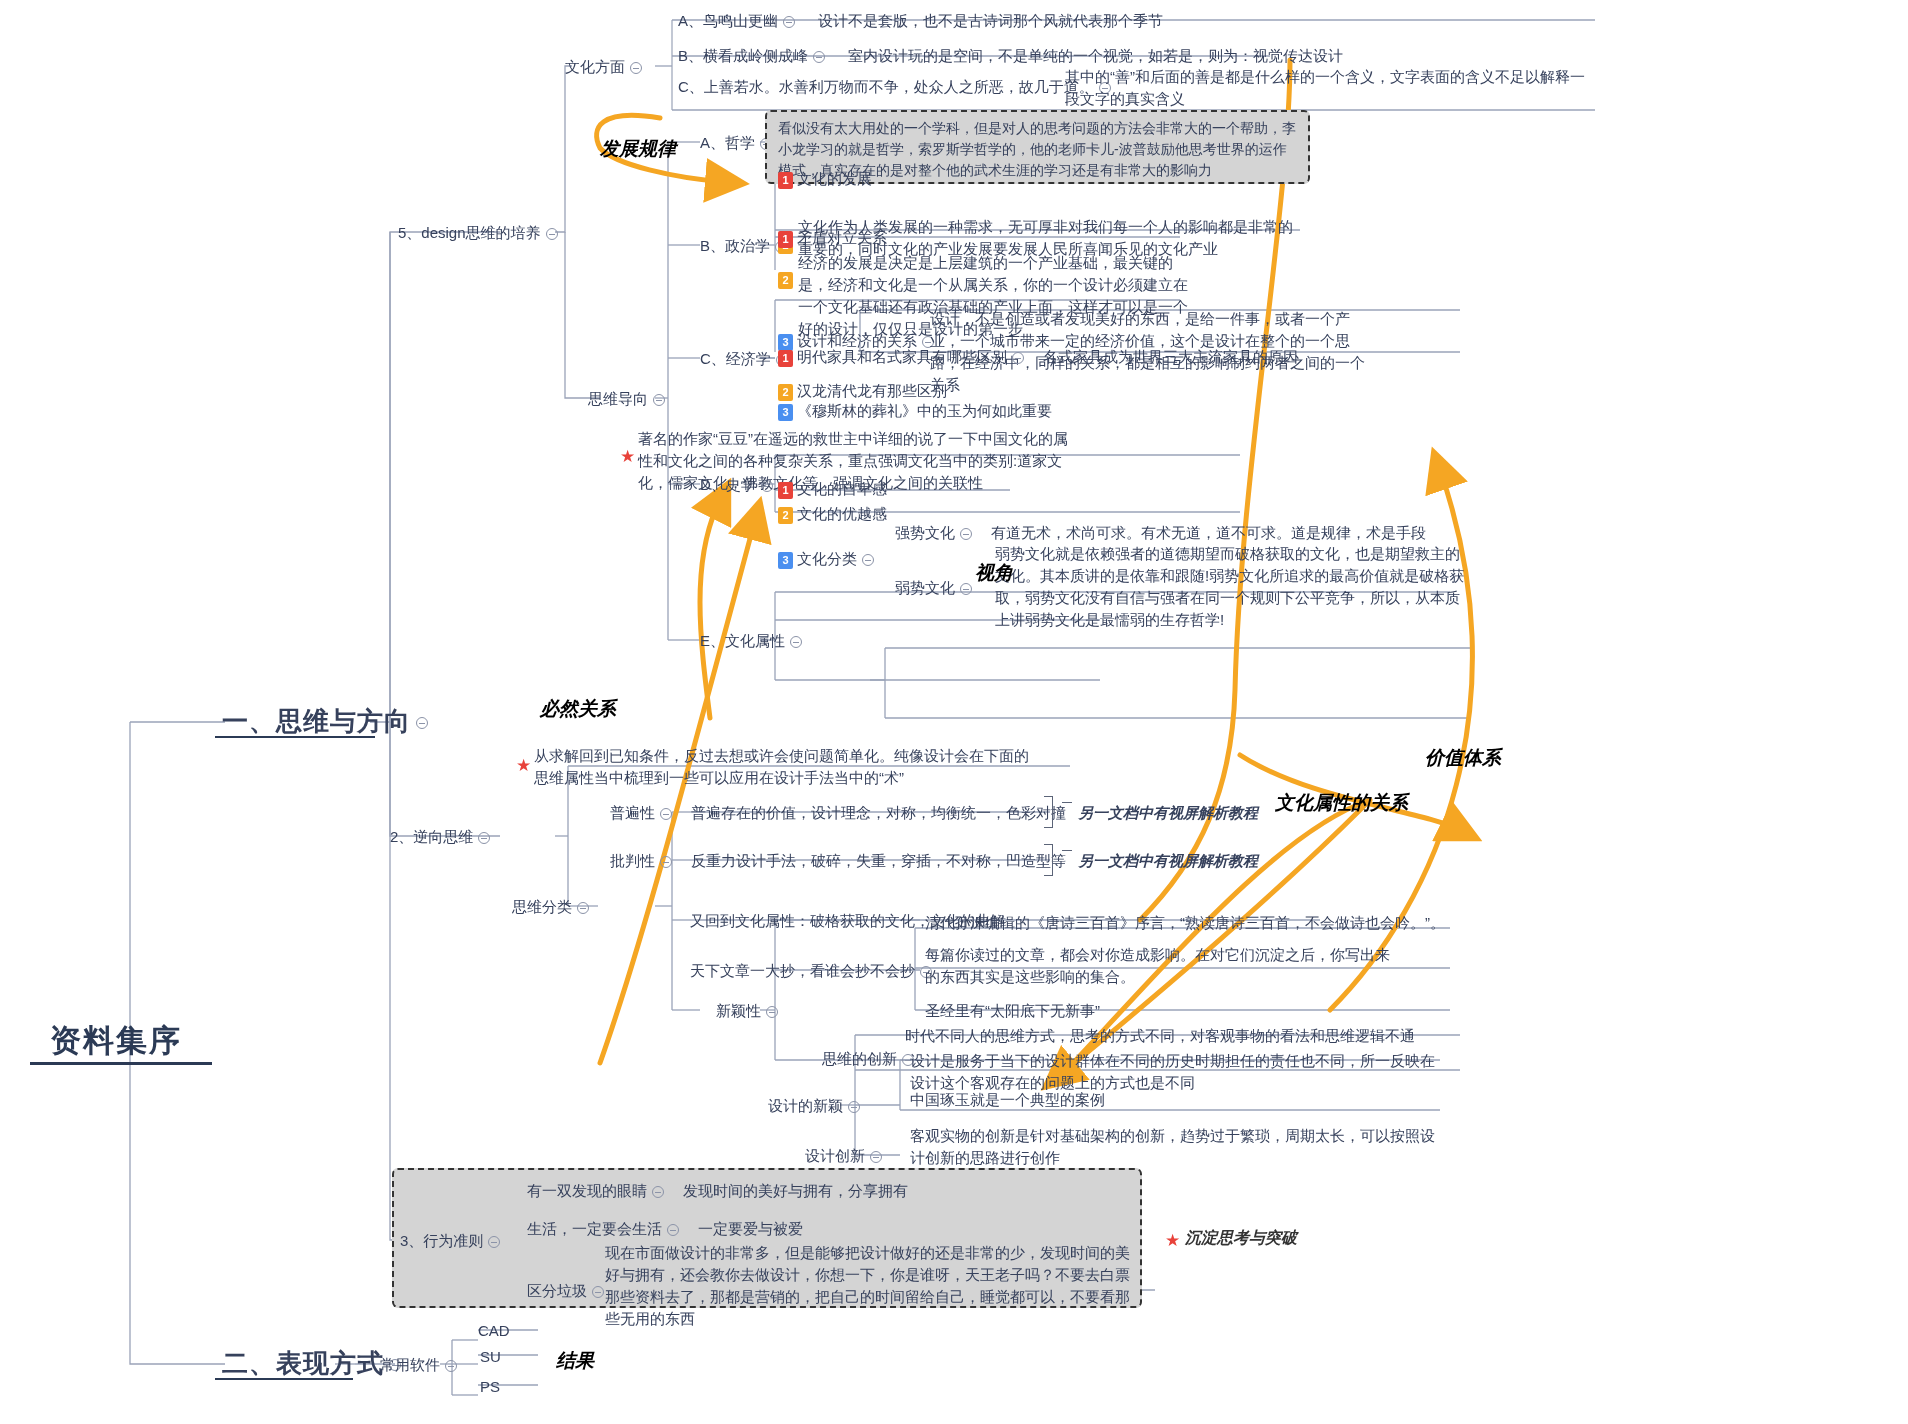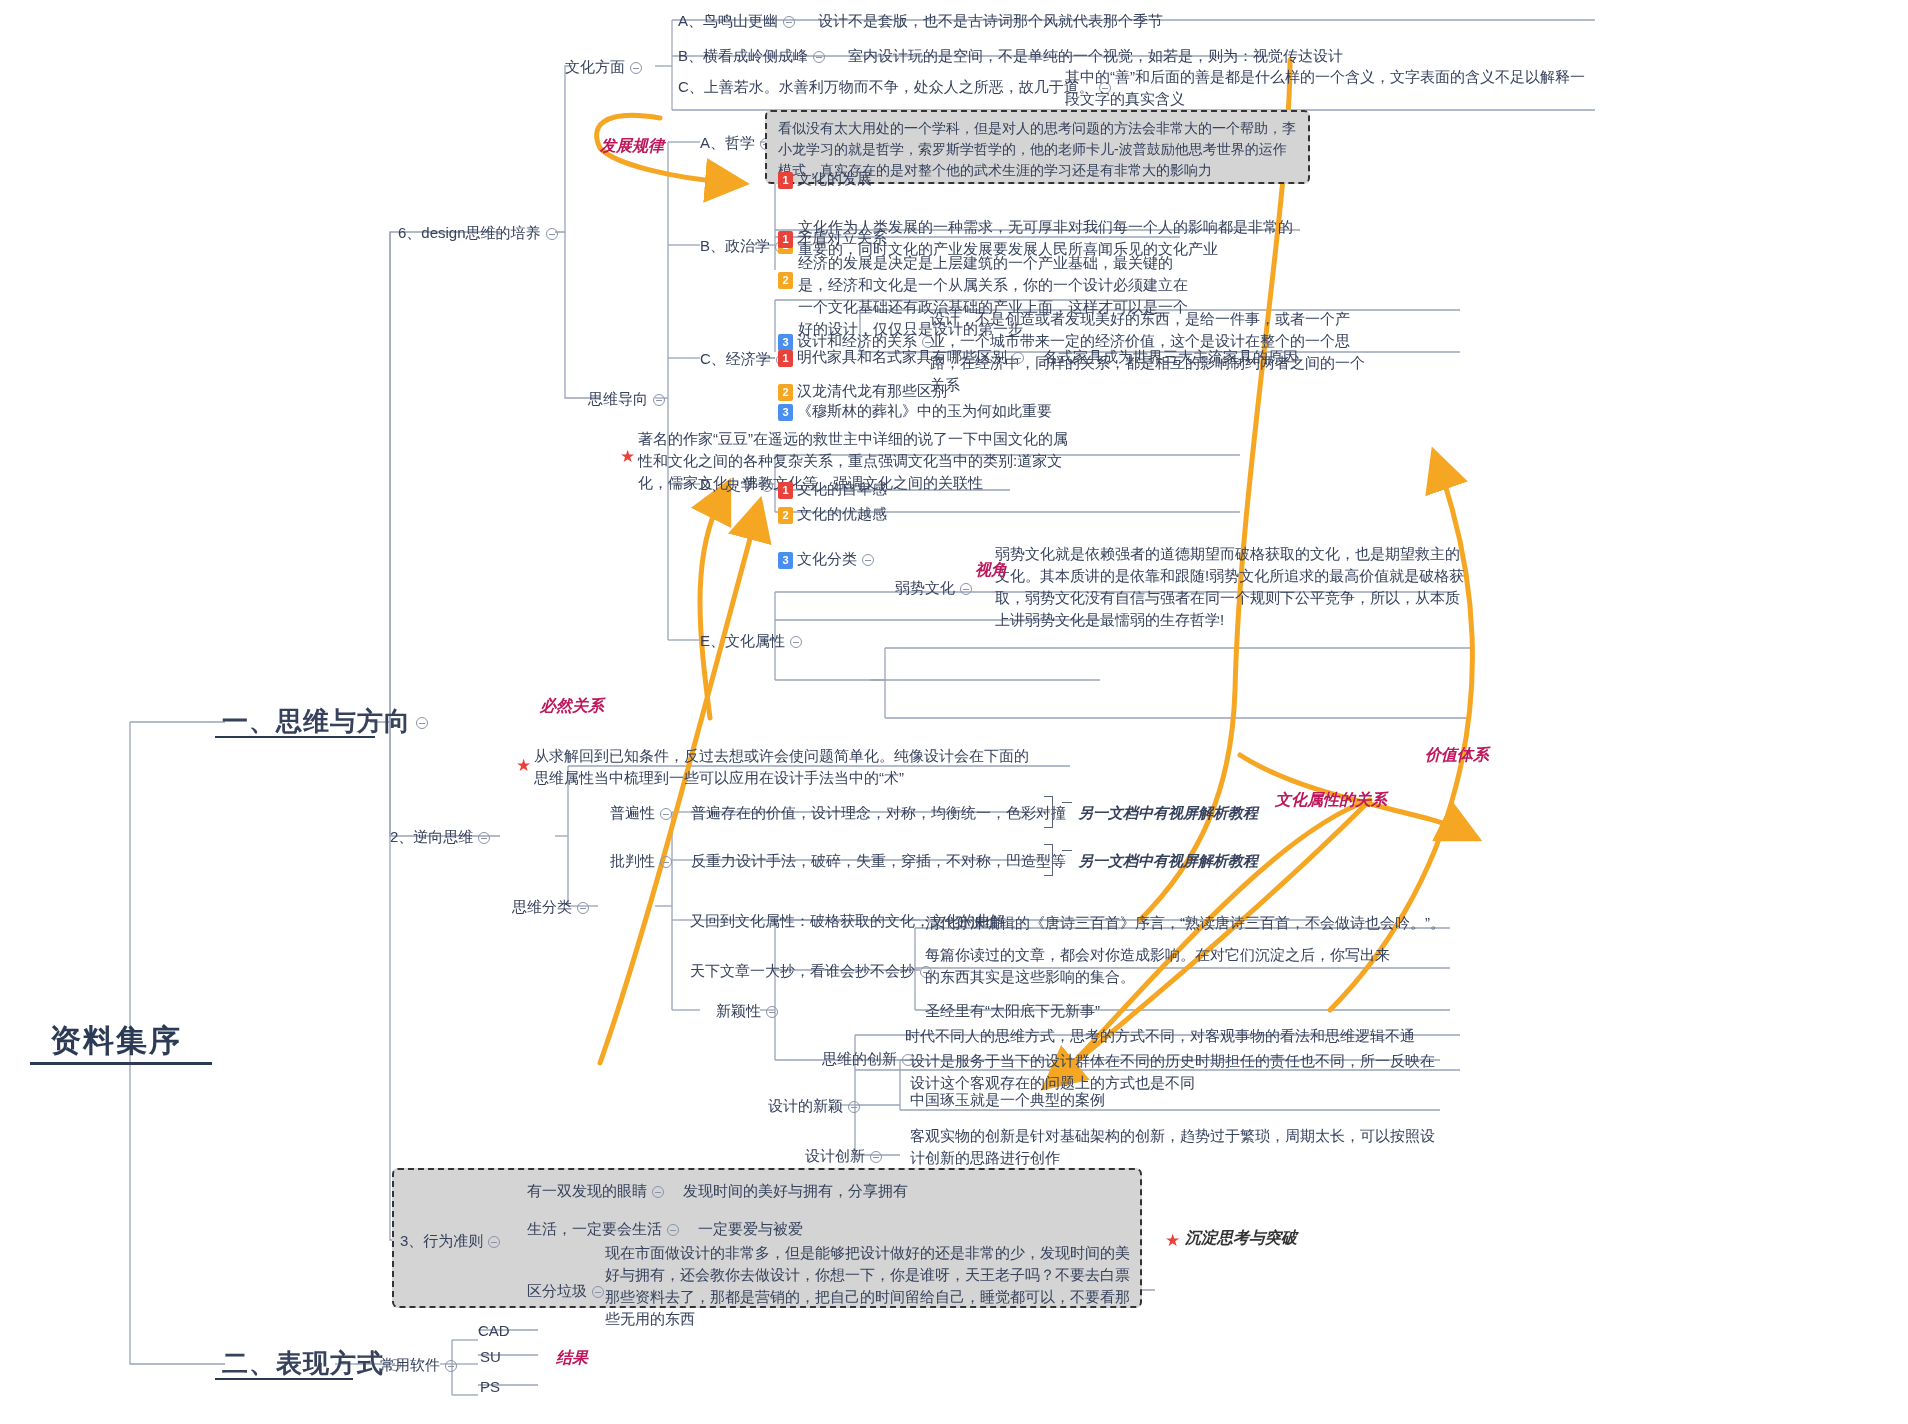--- a/index.html
+++ b/index.html
@@ -68,22 +68,22 @@
   .greybox2{
     position:absolute;
     background:#d4d4d4;
     border:2px dashed #333;
     border-radius:6px;
   }
   .annot{
     position:absolute;
     font-style:italic;
     font-weight:bold;
-    font-size:16px;
-    color:#be185d;
+    font-size:19px;
+    color:#000000;
     white-space:nowrap;
   }
   .underline-root{
     position:absolute;
     height:3px;background:#2b3a55;
   }
   .red-annot{
     position:absolute; font-style:italic;font-weight:bold;font-size:16px;color:#333;white-space:nowrap;
   }
   .brace{
@@ -253,21 +253,21 @@
 
   <div class="root" style="left:50px; top:1020px;">资料集序</div>
   <div class="underline-root" style="left:30px; top:1062px; width:182px;"></div>
 
   <div class="node lvl1" style="left:222px; top:710px;"><span>一、思维与方向</span><span class="circ"></span></div>
   <div class="underline-root" style="left:215px; top:736px; width:160px; height:2px;"></div>
 
   <div class="node lvl1" style="left:222px; top:1352px;"><span>二、表现方式</span><span class="circ"></span></div>
   <div class="underline-root" style="left:215px; top:1378px; width:138px; height:2px;"></div>
 
-  <div class="node" style="left:398px; top:222px;"><span>6、design思维的培养</span><span class="circ"></span></div>
+  <div class="node" style="left:398px; top:222px;"><span>5、design思维的培养</span><span class="circ"></span></div>
 
   <div class="node" style="left:565px; top:56px;"><span>文化方面</span><span class="circ"></span></div>
 
   <div class="node" style="left:678px; top:10px;"><span>A、鸟鸣山更幽</span><span class="circ"></span><span style="margin-left:18px">设计不是套版，也不是古诗词那个风就代表那个季节</span></div>
 
   <div class="node" style="left:678px; top:45px;"><span>B、横看成岭侧成峰</span><span class="circ"></span><span style="margin-left:18px">室内设计玩的是空间，不是单纯的一个视觉，如若是，则为：视觉传达设计</span></div>
 
   <div class="node" style="left:678px; top:76px;"><span>C、上善若水。水善利万物而不争，处众人之所恶，故几于道。</span><span class="circ"></span></div>
   <div class="node wrap" style="left:1065px; top:66px; width:530px;">其中的“善”和后面的善是都是什么样的一个含义，文字表面的含义不足以解释一段文字的真实含义</div>
 
@@ -302,20 +302,21 @@
   <div style="position:absolute; left:620px; top:428px;">
     <span class="star" style="position:absolute;left:0;top:18px;">★</span>
     <div class="node wrap" style="left:18px; top:0px; width:443px; position:absolute;">著名的作家“豆豆”在遥远的救世主中详细的说了一下中国文化的属性和文化之间的各种复杂关系，重点强调文化当中的类别:道家文化，儒家文化，佛教文化等，强调文化之间的关联性</div>
   </div>
 
   <div class="node" style="left:700px; top:630px;"><span>E、文化属性</span><span class="circ"></span></div>
   <div class="node" style="left:778px; top:478px;"><span class="badge b1">1</span><span>文化的自卑感</span></div>
   <div class="node" style="left:778px; top:503px;"><span class="badge b2">2</span><span>文化的优越感</span></div>
   <div class="node" style="left:778px; top:548px;"><span class="badge b3">3</span><span>文化分类</span><span class="circ"></span></div>
 
+  <div class="node" style="left:895px; top:522px;"><span>强势文化</span><span class="circ"></span><span style="margin-left:14px">有道无术，术尚可求。有术无道，道不可求。道是规律，术是手段</span></div>
 
   <div class="node" style="left:895px; top:577px;"><span>弱势文化</span><span class="circ"></span></div>
   <div class="node wrap" style="left:995px; top:543px; width:475px;">弱势文化就是依赖强者的道德期望而破格获取的文化，也是期望救主的文化。其本质讲的是依靠和跟随!弱势文化所追求的最高价值就是破格获取，弱势文化没有自信与强者在同一个规则下公平竞争，所以，从本质上讲弱势文化是最懦弱的生存哲学!</div>
 
   <div class="node" style="left:390px; top:826px;"><span>2、逆向思维</span><span class="circ"></span></div>
 
   <div style="position:absolute; left:516px; top:745px;">
     <span class="star" style="position:absolute;left:0;top:10px;">★</span>
     <div class="node wrap" style="left:18px; top:0px; width:500px; position:absolute;">从求解回到已知条件，反过去想或许会使问题简单化。纯像设计会在下面的思维属性当中梳理到一些可以应用在设计手法当中的“术”</div>
   </div>

